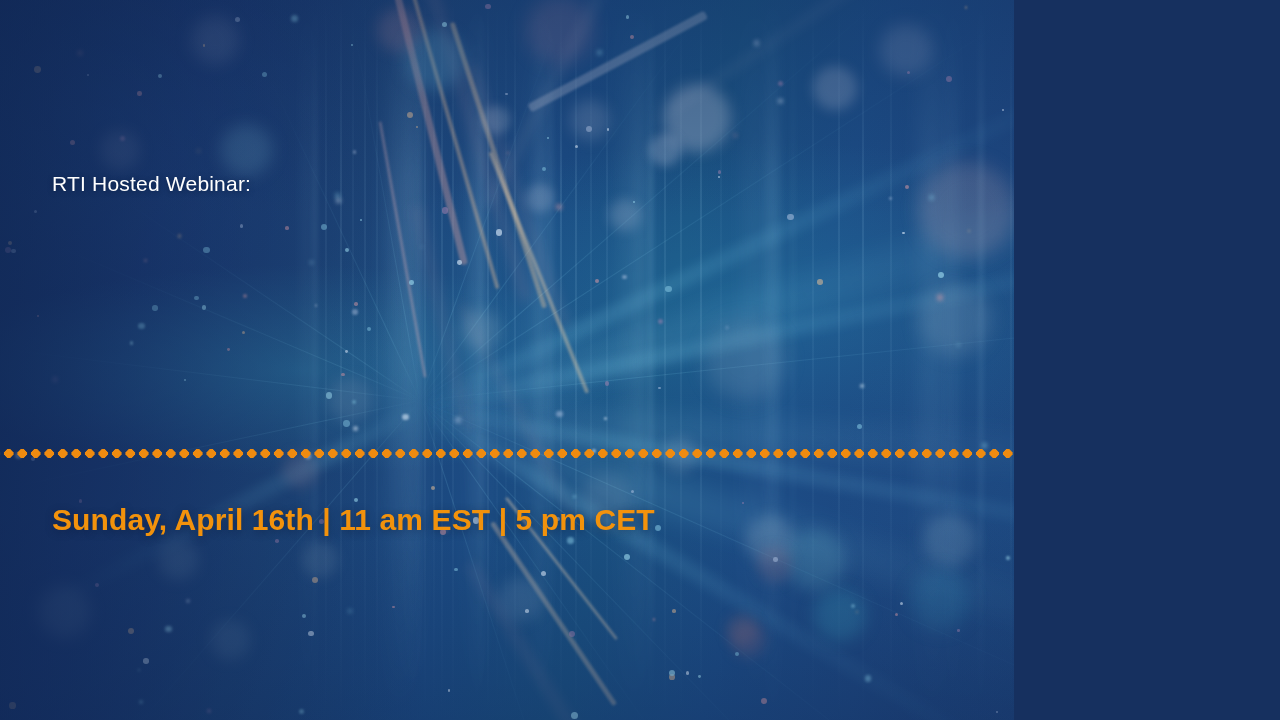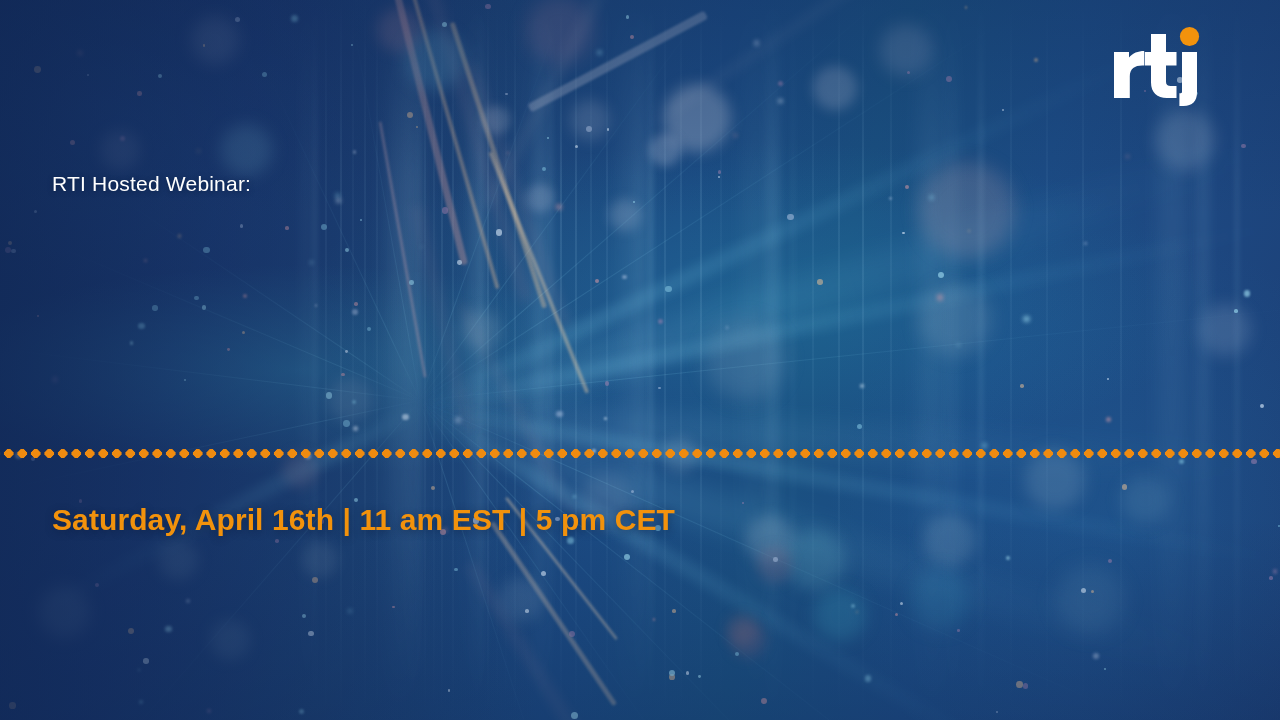--- a/index.html
+++ b/index.html
@@ -7,21 +7,21 @@
 
   html, body {
     width:1280px; height:720px;
     overflow:hidden;
     background:#16305f;
     font-family:"Liberation Sans", sans-serif;
   }
 
   #slide {
     position:relative;
-    width:1280px; height:720px;
+    width:1014px; height:720px;
     overflow:hidden;
     background:#1b3a72;
   }
 
   
   .bg-layer { position:absolute; inset:0; pointer-events:none; }
 
   
   .bg-base {
     background:
@@ -491,21 +491,21 @@
 
   <div class="bg-layer bg-vignette"></div>
 
   <div class="content">
 
     <div id="eyebrow">RTI Hosted Webinar:</div>
 
 
     <div id="divider"></div>
 
-    <div id="datetime">Saturday, April 16th | 11 am EST | 5 pm CET</div>
+    <div id="datetime">Sunday, April 16th | 11 am EST | 5 pm CET</div>
 
     <div id="logo">
       <svg viewBox="0 0 96 80" xmlns="http://www.w3.org/2000/svg" aria-label="rti">
 
         <path fill="#ffffff" d="M4 26 h15 v5.6 c3.6,-4.6 9.0,-6.6 15.2,-6.6 v14.6 c-8.4,-0.6 -14.4,2.4 -14.4,10.8 V72 H4 Z"></path>
 
         <path fill="#ffffff" d="M41 8 h15 v18 h10.5 v13.4 H56 v16.4 c0,2.9 1.6,4.3 4.8,4.3 h5.7 V72 h-9.6 C47.2,72 41,66.6 41,56.6 V39.4 h-6.2 V26 H41 Z"></path>
 
         <path fill="#ffffff" d="M72 26 h15 v40.6 c0,8.6 -4.6,13.4 -13.4,13.4 h-4.2 V67.2 h1.4 c0.9,0 1.2,-0.5 1.2,-1.7 Z"></path>
 

